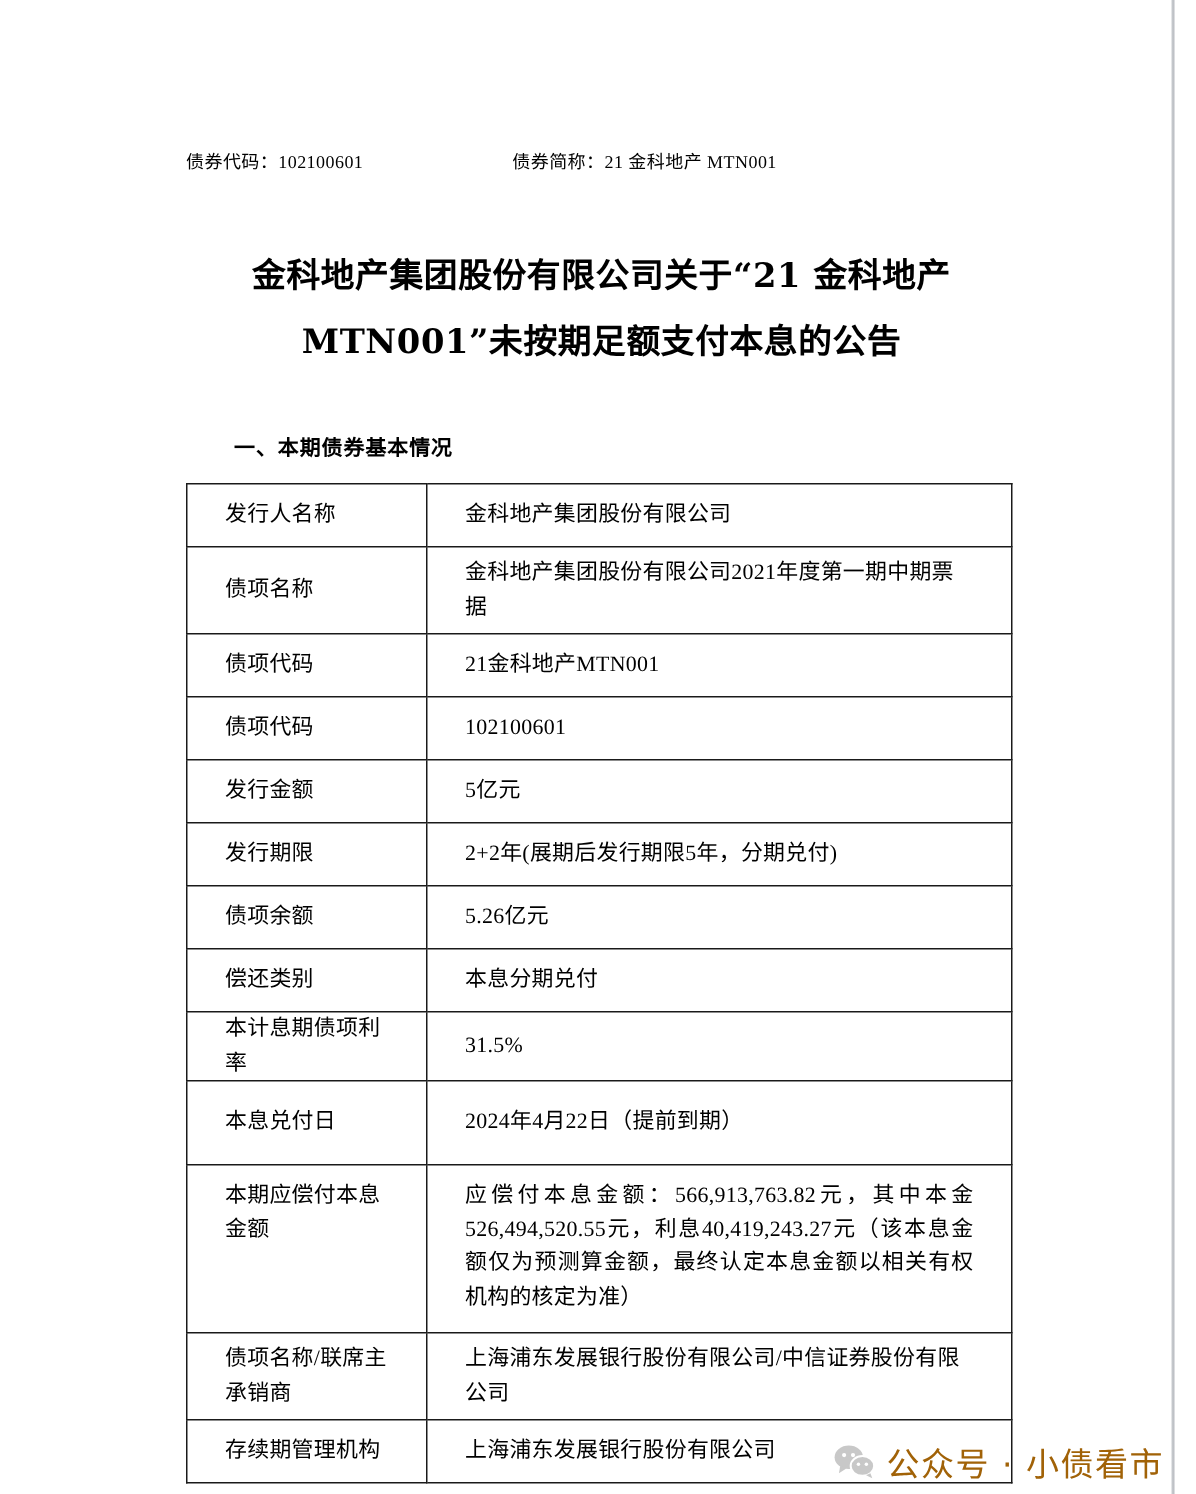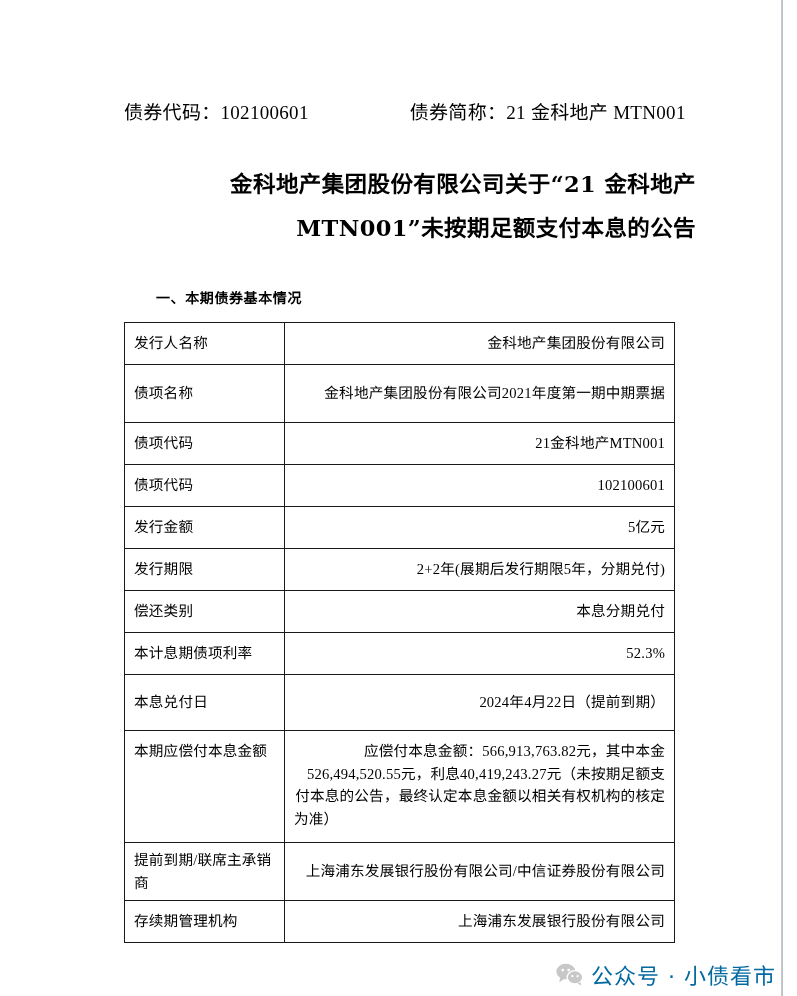--- a/index.html
+++ b/index.html
@@ -36,21 +36,21 @@
     width: 782px;
     height: 996px;
   }
 
   
   .doc-header {
     position: absolute;
     left: 124px;
     top: 100px;
     width: 550px;
-    font-size: 19px;
+    font-size: 12px;
     line-height: 1.4;
     letter-spacing: 0.3px;
     white-space: nowrap;
   }
   .doc-header .hdr-code { display: inline-block; }
   .doc-header .hdr-name {
     display: inline-block;
     margin-left: 96px;
   }
 
@@ -60,21 +60,21 @@
     left: 106px;
     top: 162px;
     width: 590px;
     text-align: center;
     font-family: "DejaVu Serif", "Liberation Serif", serif;
     font-weight: bold;
     font-size: 22.5px;
     line-height: 44px;
     letter-spacing: 0.4px;
   }
-  .doc-title .tline { display: block; text-align: right; }
+  .doc-title .tline { display: block; }
 
   
   .section-heading {
     position: absolute;
     left: 156px;
     top: 287px;
     font-family: "DejaVu Serif", "Liberation Serif", serif;
     font-weight: bold;
     font-size: 14px;
     letter-spacing: 0.6px;
@@ -85,34 +85,33 @@
     position: absolute;
     left: 124px;
     top: 322px;
     width: 550px;
     border-collapse: collapse;
     table-layout: fixed;
     font-size: 15px;
   }
   .bond-table td {
     border: 1px solid #1a1a1a;
-    padding: 0 9px;
+    padding: 0 25px;
     vertical-align: middle;
     line-height: 1.55;
     letter-spacing: 0.2px;
     font-size: 14.6px;
   }
   .bond-table td.k {
     width: 160px;
     box-sizing: border-box;
   }
   .bond-table td.v {
     width: 390px;
     box-sizing: border-box;
-    text-align: right;
   }
   .bond-table tr.h-sm td { height: 42px; }
   .bond-table tr.h-md td { height: 58px; }
   .bond-table tr.h-lg td { height: 56px; }
   .bond-table tr.h-xl td { height: 112px; vertical-align: top; padding-top: 9px; }
 
   .val-justify {
     text-align: justify;
     text-align-last: left;
     text-justify: inter-character;
@@ -120,21 +119,21 @@
   .wrap-cell { white-space: normal; }
 
   
   .watermark {
     position: absolute;
     left: 556px;
     top: 958px;
     display: flex;
     align-items: center;
     gap: 7px;
-    color: #0369a1;
+    color: #a16207;
     font-family: "DejaVu Sans", "Liberation Sans", sans-serif;
     font-size: 22px;
     letter-spacing: 1px;
     white-space: nowrap;
     pointer-events: auto;
   }
   .watermark .wm-icon {
     display: inline-block;
     width: 28px;
     height: 24px;
@@ -180,37 +179,41 @@
         </tr>
         <tr class="h-sm">
           <td class="k">发行金额</td>
           <td class="v">5亿元</td>
         </tr>
         <tr class="h-sm">
           <td class="k">发行期限</td>
           <td class="v">2+2年(展期后发行期限5年，分期兑付)</td>
         </tr>
         <tr class="h-sm">
+          <td class="k">债项余额</td>
+          <td class="v">5.26亿元</td>
+        </tr>
+        <tr class="h-sm">
           <td class="k">偿还类别</td>
           <td class="v">本息分期兑付</td>
         </tr>
         <tr class="h-sm">
           <td class="k">本计息期债项利率</td>
-          <td class="v">52.3%</td>
+          <td class="v">31.5%</td>
         </tr>
         <tr class="h-lg">
           <td class="k">本息兑付日</td>
           <td class="v">2024年4月22日（提前到期）</td>
         </tr>
         <tr class="h-xl">
           <td class="k">本期应偿付本息金额</td>
-          <td class="v wrap-cell val-justify">应偿付本息金额：566,913,763.82元，其中本金526,494,520.55元，利息40,419,243.27元（未按期足额支付本息的公告，最终认定本息金额以相关有权机构的核定为准）</td>
+          <td class="v wrap-cell val-justify">应偿付本息金额：566,913,763.82元，其中本金526,494,520.55元，利息40,419,243.27元（该本息金额仅为预测算金额，最终认定本息金额以相关有权机构的核定为准）</td>
         </tr>
         <tr class="h-md">
-          <td class="k wrap-cell">提前到期/联席主承销商</td>
+          <td class="k wrap-cell">债项名称/联席主承销商</td>
           <td class="v wrap-cell">上海浦东发展银行股份有限公司/中信证券股份有限公司</td>
         </tr>
         <tr class="h-sm">
           <td class="k">存续期管理机构</td>
           <td class="v">上海浦东发展银行股份有限公司</td>
         </tr>
       </tbody>
     </table>
 
     <div class="watermark">

